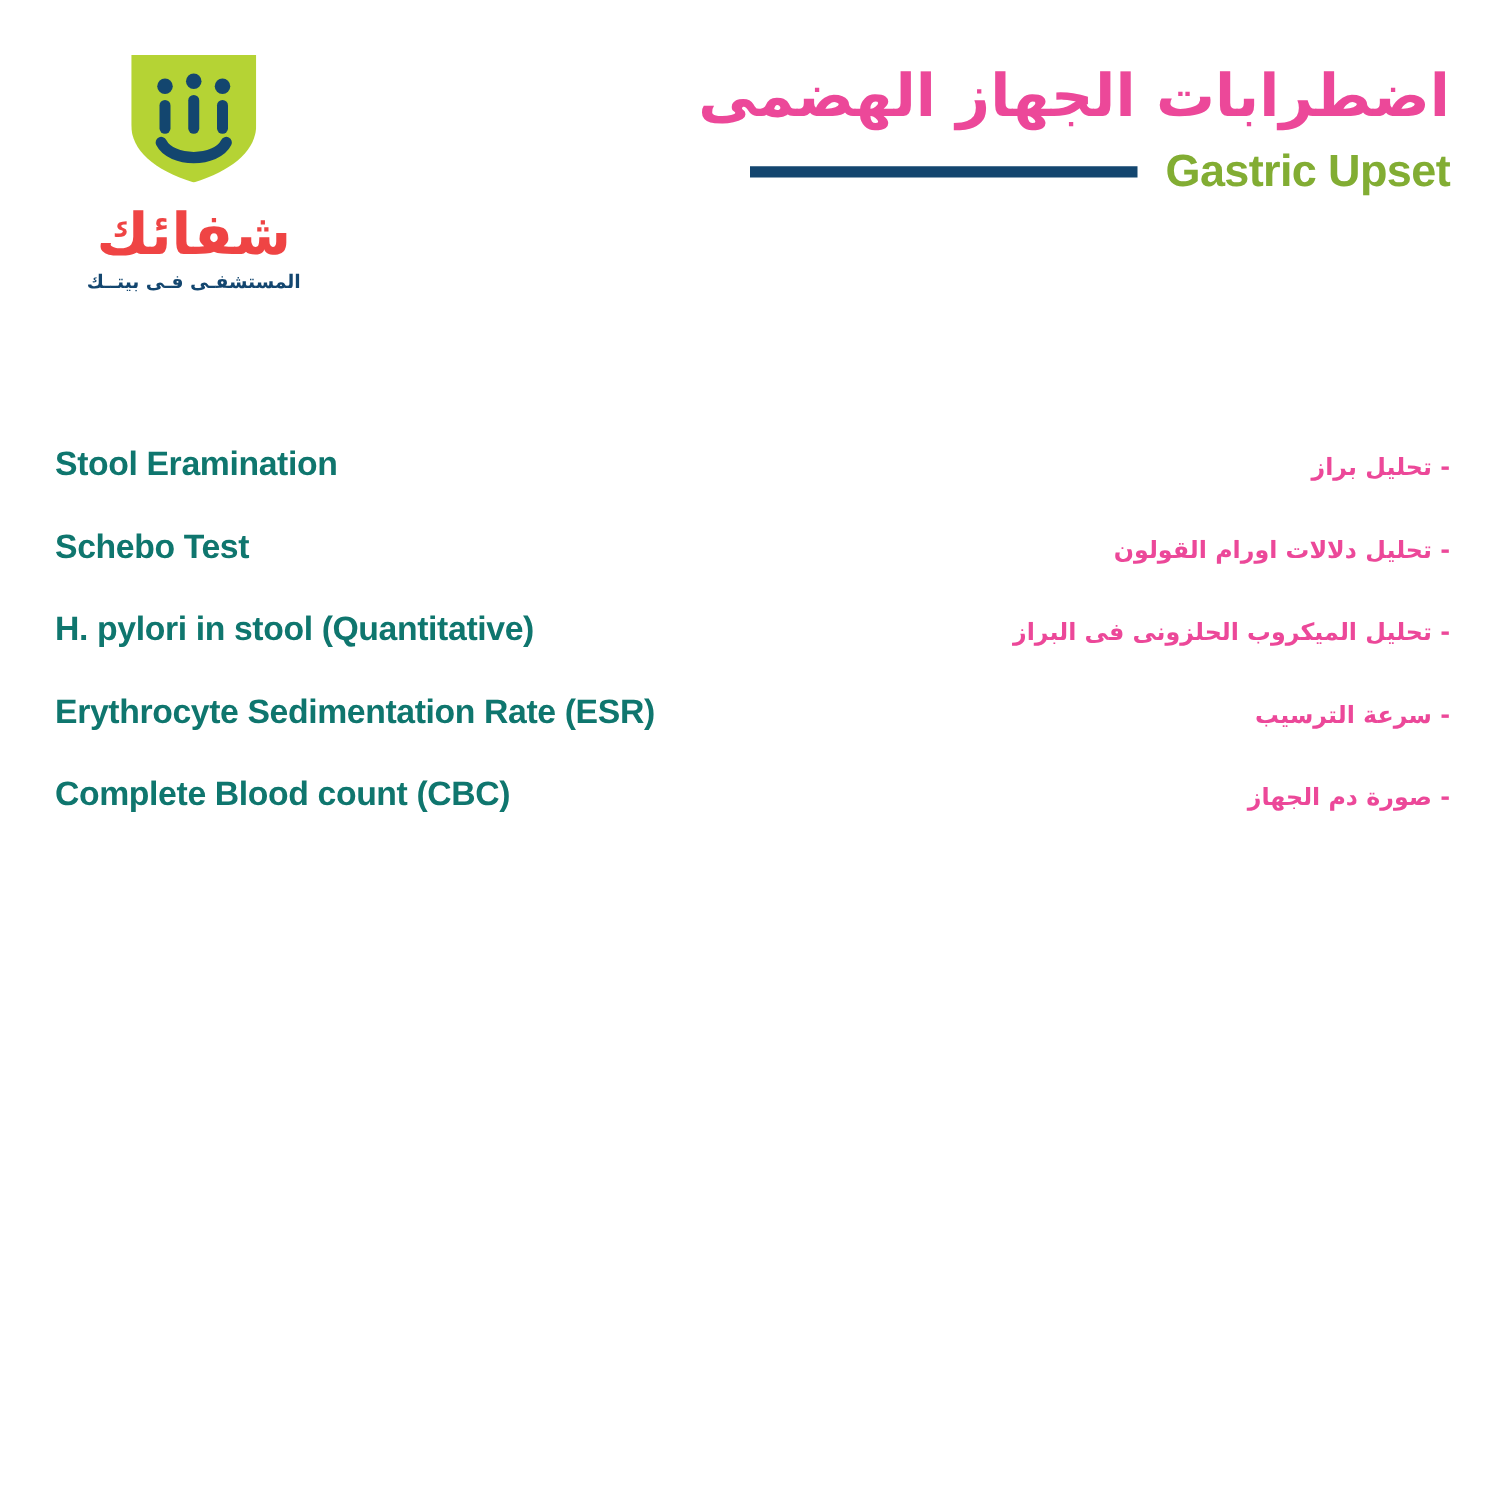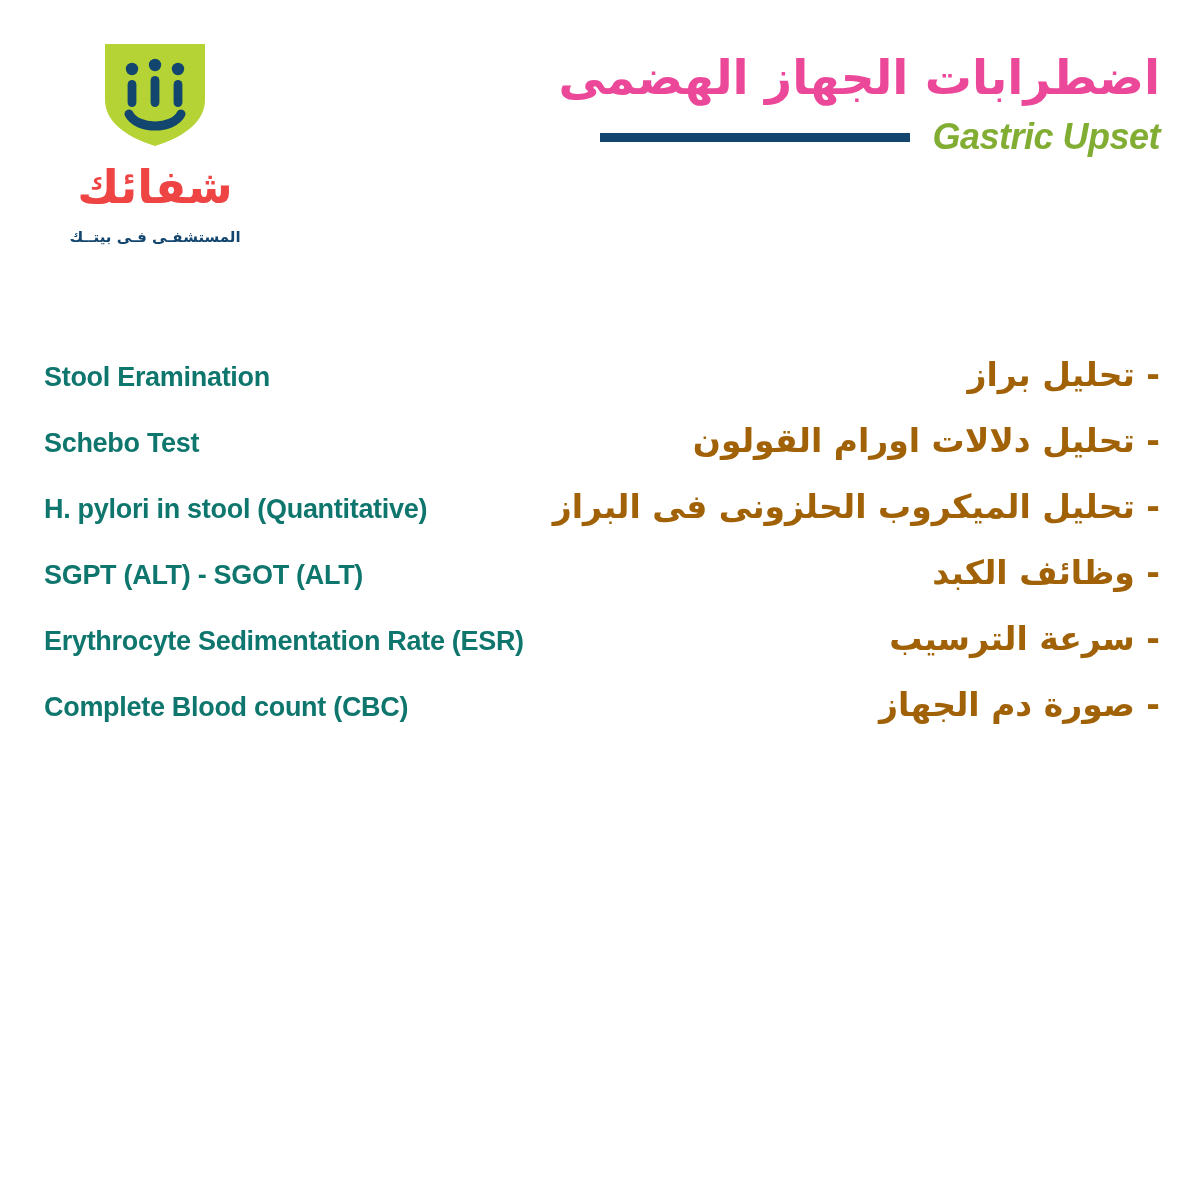--- a/index.html
+++ b/index.html
@@ -40,21 +40,21 @@
     margin-top: 18px;
     font-size: 46px;
     line-height: 1.0;
     font-weight: bold;
     color: #ef4444;
     letter-spacing: 0px;
     direction: rtl;
     font-family: "DejaVu Sans", "Liberation Sans", sans-serif;
   }
   .brand-tagline {
-    margin-top: 20px;
+    margin-top: 8px;
     font-size: 15px;
     line-height: 1.0;
     font-weight: bold;
     color: #13466f;
     letter-spacing: 1.5px;
     direction: rtl;
     font-family: "DejaVu Sans", "Liberation Sans", sans-serif;
   }
 
   
@@ -73,21 +73,20 @@
     color: #ec4899;
     font-family: "DejaVu Sans", "Liberation Sans", sans-serif;
     white-space: nowrap;
   }
   .header-sub-row {
     display: flex;
     align-items: center;
     justify-content: flex-start;
     margin-top: 12px;
     gap: 22px;
-    font-style: italic;
   }
   .header-title-en {
     font-size: 36px;
     line-height: 1.1;
     font-weight: bold;
     color: #82ad33;
     font-family: "Liberation Sans", sans-serif;
     letter-spacing: -0.5px;
     white-space: nowrap;
   }
@@ -118,24 +117,24 @@
     font-weight: bold;
     color: #0f766e;
     letter-spacing: -0.3px;
     font-family: "Liberation Sans", sans-serif;
     white-space: nowrap;
     text-align: left;
   }
   .cell-ar {
     flex: 0 1 auto;
     direction: rtl;
-    font-size: 33px;
+    font-size: 19px;
     line-height: 1.0;
     font-weight: bold;
-    color: #a16207;
+    color: #ec4899;
     font-family: "DejaVu Sans", "Liberation Sans", sans-serif;
     white-space: nowrap;
     text-align: right;
     padding-left: 12px;
   }
 </style>
 </head>
 <body>
 
 <div class="page">
@@ -173,24 +172,20 @@
     <div class="list-row">
       <div class="cell-en">Schebo Test</div>
       <div class="cell-ar">- تحليل دلالات اورام القولون</div>
     </div>
 
     <div class="list-row">
       <div class="cell-en">H. pylori in stool (Quantitative)</div>
       <div class="cell-ar">- تحليل الميكروب الحلزونى فى البراز</div>
     </div>
 
-    <div class="list-row">
-      <div class="cell-en">SGPT (ALT) - SGOT (ALT)</div>
-      <div class="cell-ar">- وظائف الكبد</div>
-    </div>
 
     <div class="list-row">
       <div class="cell-en">Erythrocyte Sedimentation Rate (ESR)</div>
       <div class="cell-ar">- سرعة الترسيب</div>
     </div>
 
     <div class="list-row">
       <div class="cell-en">Complete Blood count (CBC)</div>
       <div class="cell-ar">- صورة دم الجهاز</div>
     </div>

